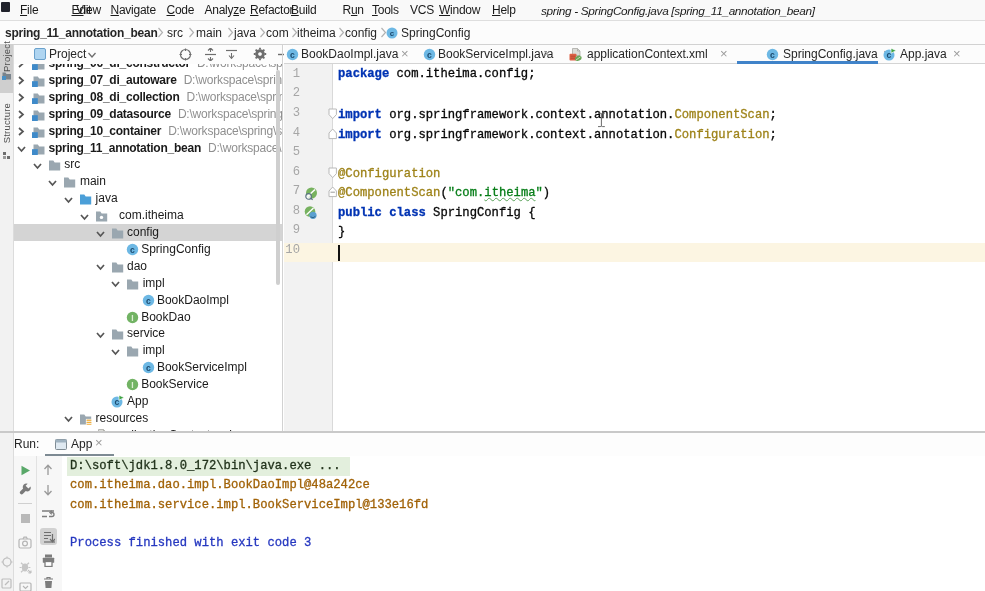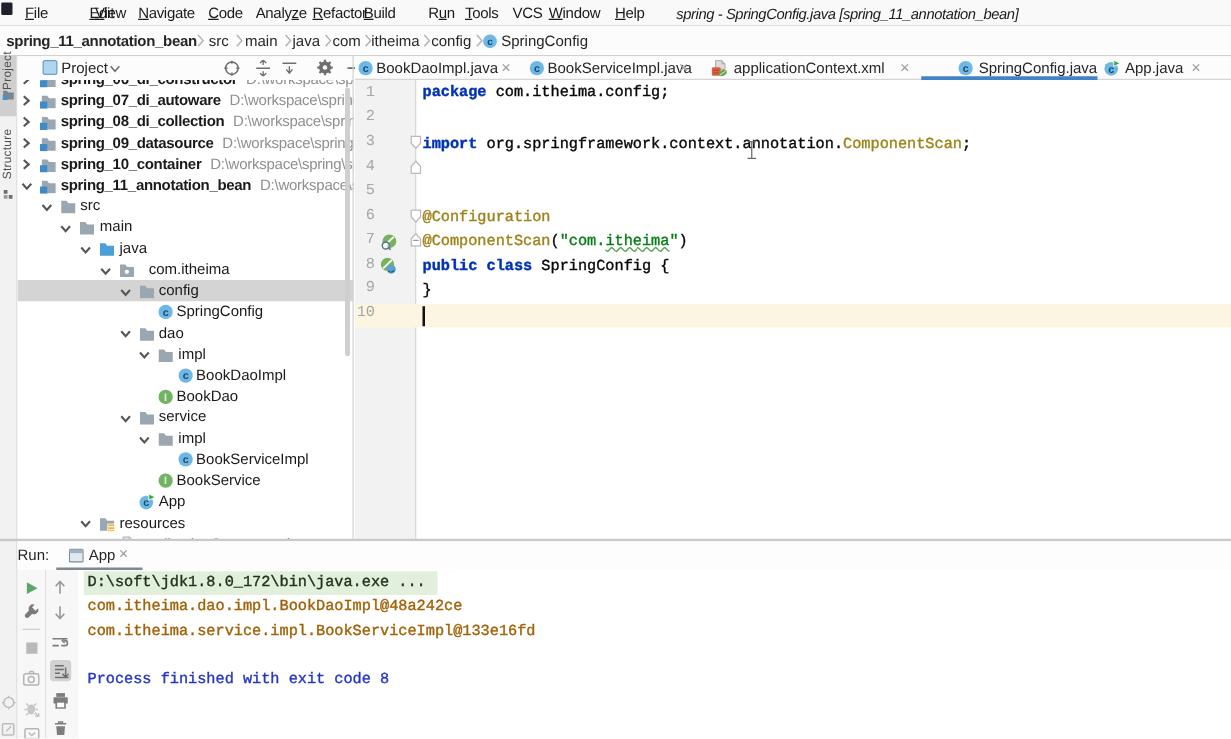--- a/index.html
+++ b/index.html
@@ -446,20 +446,21 @@
     <div class="ln" style="top:42px;">3</div>
     <div class="ln" style="top:61.55px;">4</div>
     <div class="ln" style="top:81.1px;">5</div>
     <div class="ln" style="top:100.65px;">6</div>
     <div class="ln" style="top:120.2px;">7</div>
     <div class="ln" style="top:139.75px;">8</div>
     <div class="ln" style="top:159.3px;">9</div>
     <div class="ln" style="top:178.85px;">10</div>
     <div class="cl" style="top:1px;"><span class="kw">package</span> com.itheima.config;</div>
     <div class="cl" style="top:42px;"><span class="kw">import</span> org.springframework.context.annotation.<span class="ann">ComponentScan</span>;</div>
+    <div class="cl" style="top:61.55px;"><span class="kw">import</span> org.springframework.context.annotation.<span class="ann">Configuration</span>;</div>
     <div class="cl" style="top:100.65px;"><span class="ann">@Configuration</span></div>
     <div class="cl" style="top:120.2px;"><span class="ann">@ComponentScan</span>(<span class="str">"com.<span style="text-decoration:underline;text-decoration-style:wavy;text-decoration-color:#5aa25a;text-decoration-thickness:1px;">itheima</span>"</span>)</div>
     <div class="cl" style="top:139.75px;"><span class="kw">public class</span> SpringConfig {</div>
     <div class="cl" style="top:159.3px;">}</div>
 
     <div class="abs" style="left:54px;top:180.5px;width:1.6px;height:16.5px;background:#111;"></div>
 
     <svg class="abs" style="left:44px;top:44px;" width="10" height="12">
         <path d="M1 1 h7.4 v5.6 L4.7 10.6 L1 6.6 z" fill="#fff" stroke="#b9b9b9"></path>
       </svg>
@@ -556,21 +557,21 @@
     <svg class="abs" style="left:29px;top:120px;" width="11" height="13">
         <path d="M1 3 H10 M4 3 V1.5 h3 V3" stroke="#7d7d7d" stroke-width="1.2" fill="none"></path>
         <path d="M2 5 h7 l-0.6 7 h-5.8 z" fill="#7d7d7d"></path>
       </svg>
   </div>
   <div class="abs" id="console">
     <div class="abs" style="left:5px;top:1px;width:283px;height:19px;background:#e3efdd;"></div>
     <div class="con" style="top:1px;color:#22331c;">D:\soft\jdk1.8.0_172\bin\java.exe ...</div>
     <div class="con" style="top:20.3px;">com.itheima.dao.impl.BookDaoImpl@48a242ce</div>
     <div class="con" style="top:39.6px;">com.itheima.service.impl.BookServiceImpl@133e16fd</div>
-    <div class="con" style="top:78.2px;color:#2638c0;">Process finished with exit code 8</div>
+    <div class="con" style="top:78.2px;color:#2638c0;">Process finished with exit code 3</div>
   </div>
 
   <svg class="abs" style="left:1px;top:556px;" width="12" height="12">
       <circle cx="6" cy="6" r="4" fill="none" stroke="#bdbdbd" stroke-width="1.2"></circle>
       <path d="M6 2 V0.5 M6 11.5 V10 M2 6 H0.5 M11.5 6 H10" stroke="#bdbdbd"></path>
     </svg>
   <svg class="abs" style="left:1px;top:578px;" width="12" height="12">
       <rect x="1" y="1" width="9" height="9" rx="1" fill="none" stroke="#bdbdbd" stroke-width="1.2"></rect>
       <path d="M4 7 L8 3" stroke="#bdbdbd" stroke-width="1.2"></path>
     </svg>

